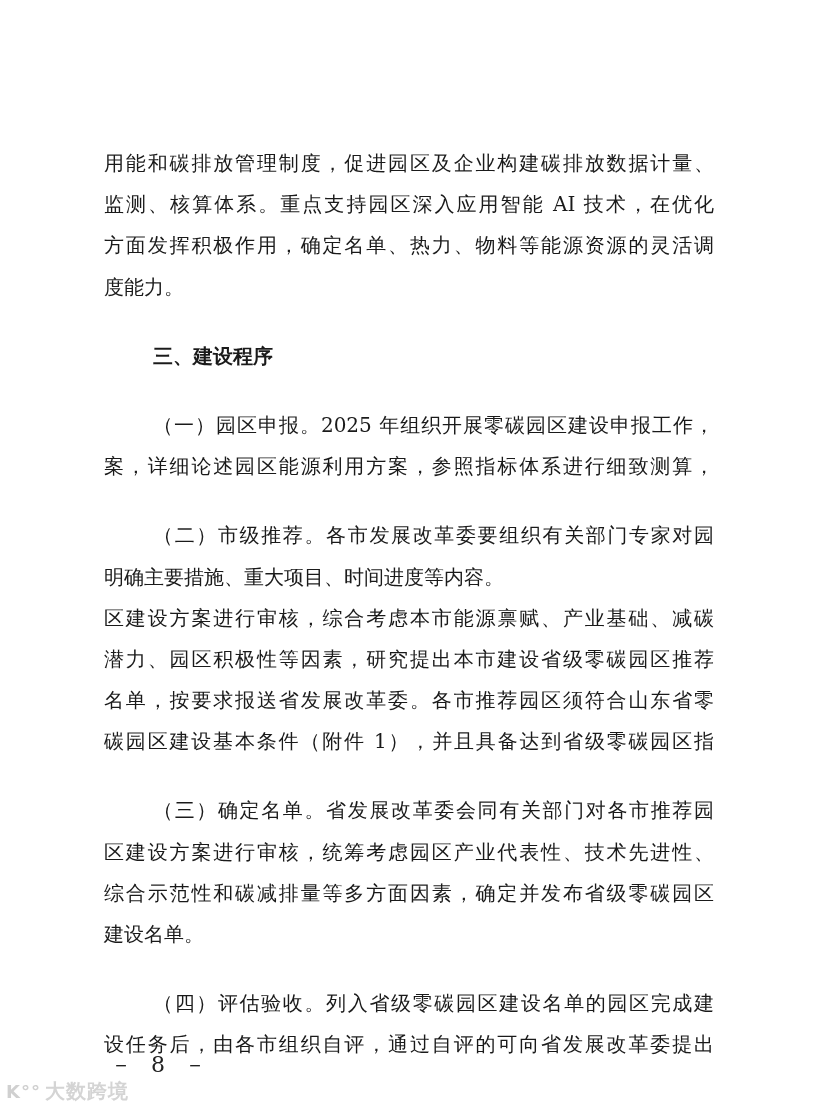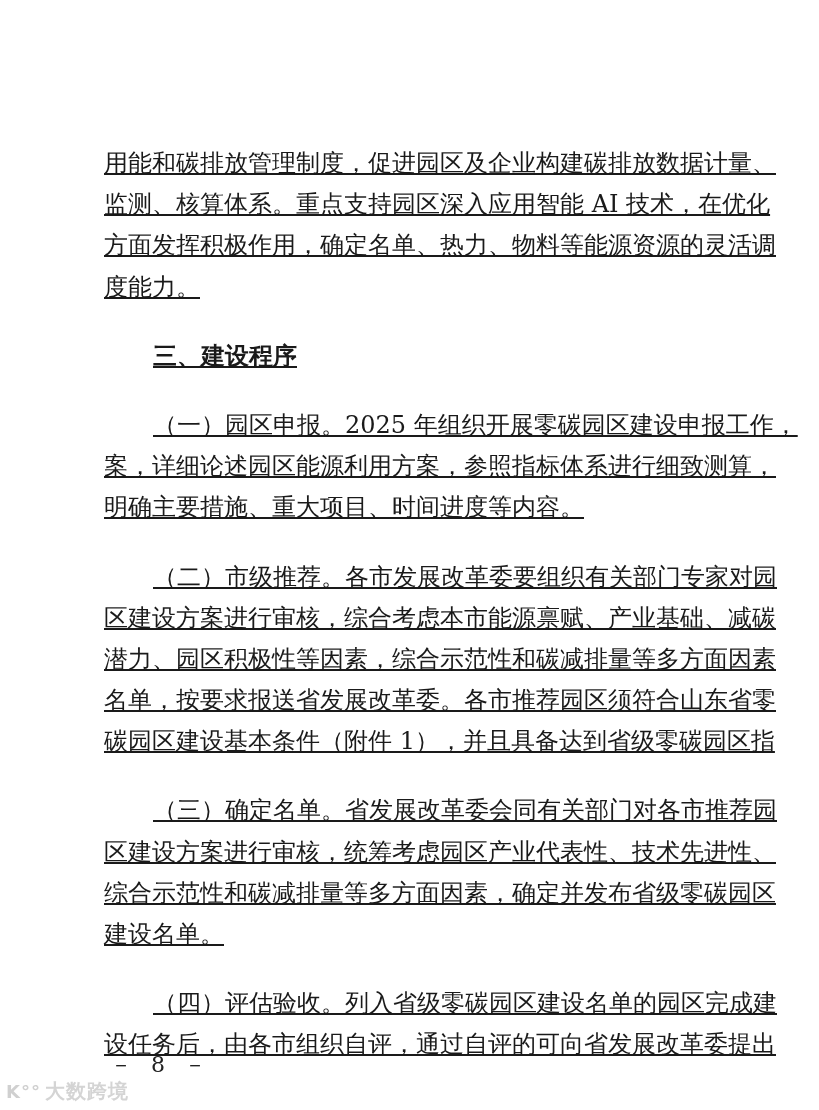--- a/index.html
+++ b/index.html
@@ -17,26 +17,25 @@
     }
     .page {
       position: absolute;
       left: 104px;
       top: 143px;
       width: 610px;
     }
     .line {
       height: 41.2px;
       line-height: 41.2px;
-      font-size: 24px;
+      font-size: 20px;
       white-space: nowrap;
       text-align: justify;
       text-align-last: justify;
       letter-spacing: 0px;
-      text-decoration: underline;
     }
     .line.last {
       text-align-last: left;
     }
     .line.indent {
       padding-left: 49px;
       margin-top: 28px;
     }
     .heading {
       font-family: "DejaVu Sans", "Liberation Sans", sans-serif;
@@ -75,24 +74,24 @@
 <body>
 
 <div class="page" id="doc">
     <div class="line">用能和碳排放管理制度，促进园区及企业构建碳排放数据计量、</div>
     <div class="line">监测、核算体系。重点支持园区深入应用智能 AI 技术，在优化</div>
     <div class="line">方面发挥积极作用，确定名单、热力、物料等能源资源的灵活调</div>
     <div class="line last">度能力。</div>
     <div class="line indent last heading">三、建设程序</div>
     <div class="line indent">（一）园区申报。2025 年组织开展零碳园区建设申报工作，</div>
     <div class="line">案，详细论述园区能源利用方案，参照指标体系进行细致测算，</div>
+    <div class="line indent">（二）市级推荐。各市发展改革委要组织有关部门专家对园</div>
     <div class="line last">明确主要措施、重大项目、时间进度等内容。</div>
-    <div class="line indent">（二）市级推荐。各市发展改革委要组织有关部门专家对园</div>
     <div class="line">区建设方案进行审核，综合考虑本市能源禀赋、产业基础、减碳</div>
-    <div class="line">潜力、园区积极性等因素，综合示范性和碳减排量等多方面因素</div>
+    <div class="line">潜力、园区积极性等因素，研究提出本市建设省级零碳园区推荐</div>
     <div class="line">名单，按要求报送省发展改革委。各市推荐园区须符合山东省零</div>
     <div class="line">碳园区建设基本条件（附件 1），并且具备达到省级零碳园区指</div>
     <div class="line indent">（三）确定名单。省发展改革委会同有关部门对各市推荐园</div>
     <div class="line">区建设方案进行审核，统筹考虑园区产业代表性、技术先进性、</div>
     <div class="line">综合示范性和碳减排量等多方面因素，确定并发布省级零碳园区</div>
     <div class="line last">建设名单。</div>
     <div class="line indent">（四）评估验收。列入省级零碳园区建设名单的园区完成建</div>
     <div class="line">设任务后，由各市组织自评，通过自评的可向省发展改革委提出</div>
   </div>
 

